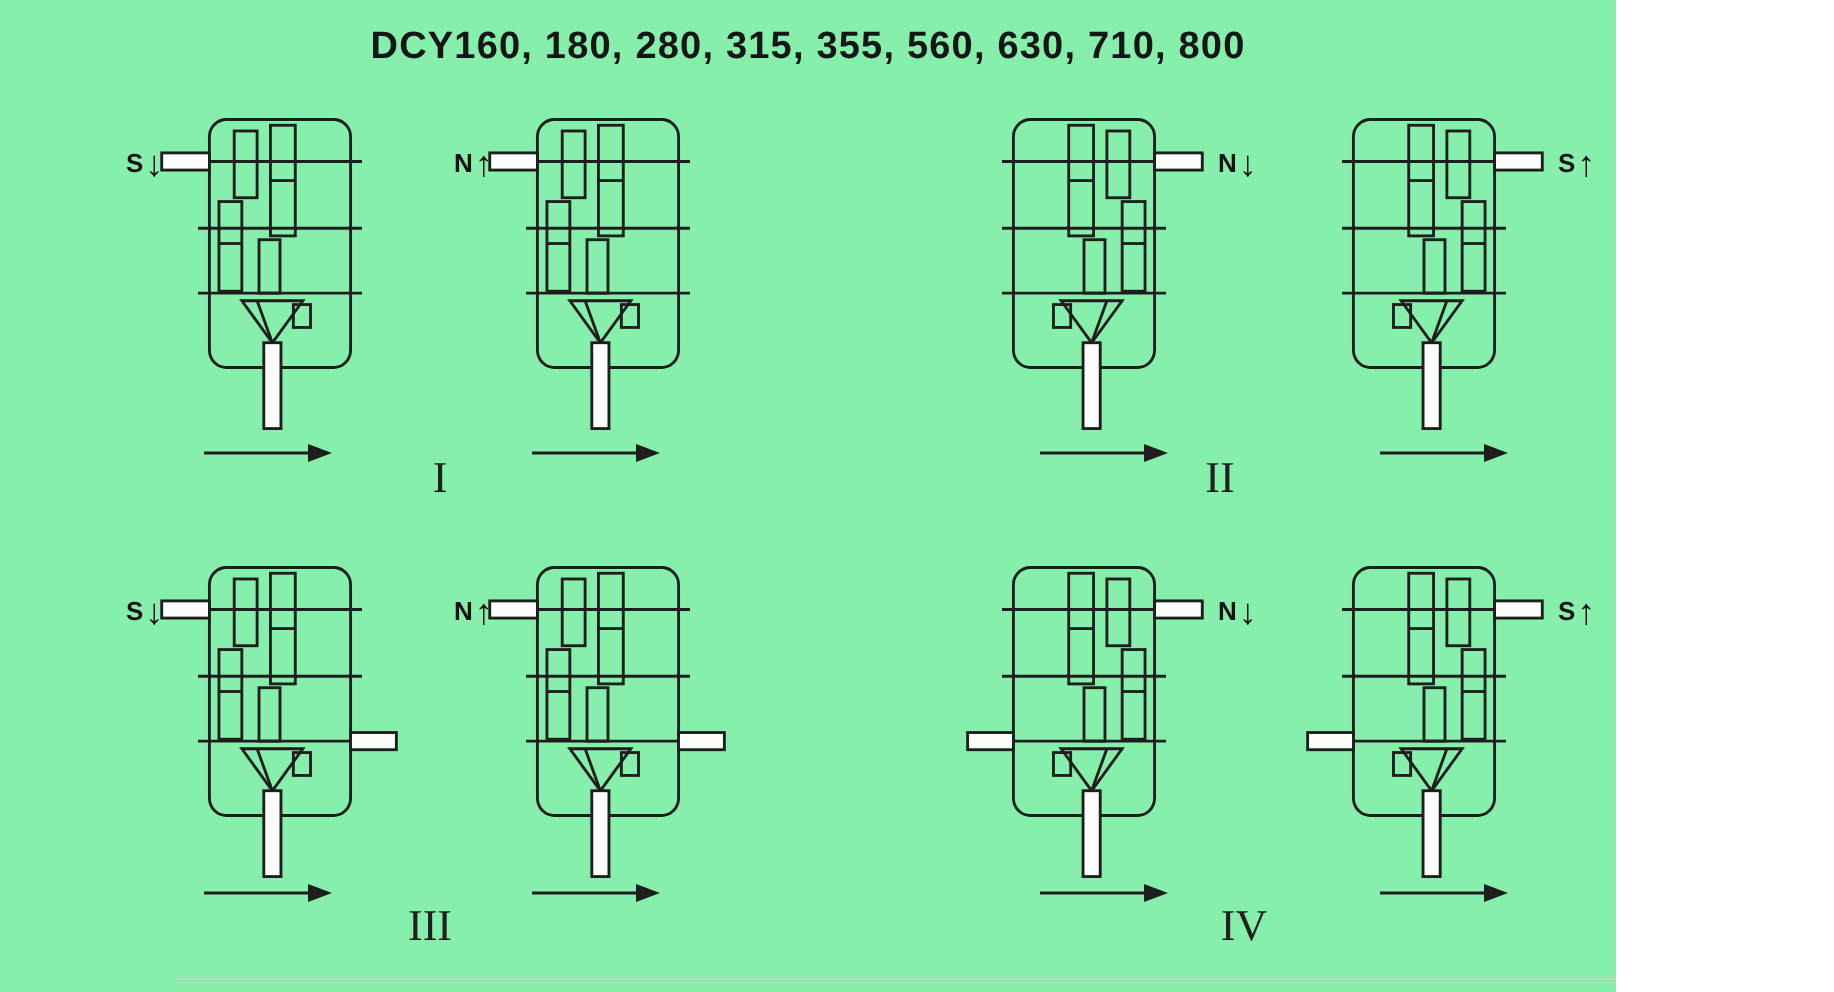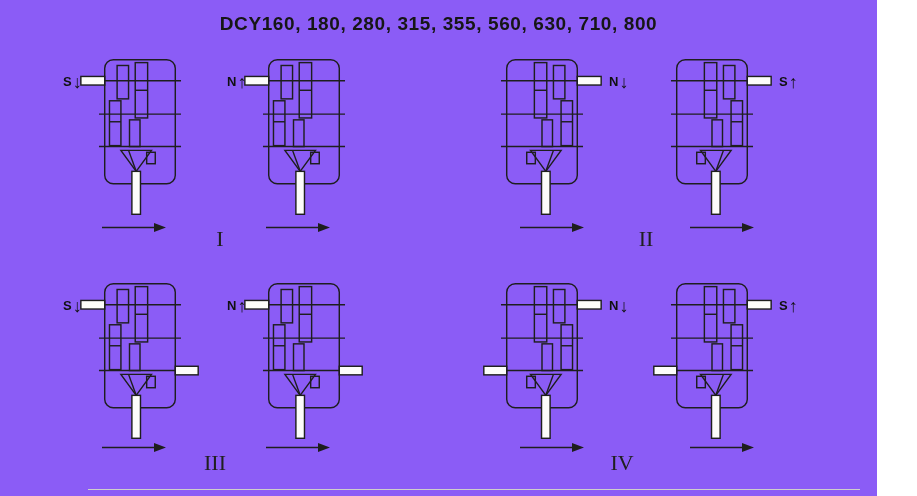--- a/index.html
+++ b/index.html
@@ -2,22 +2,22 @@
 <html><head>
 <meta charset="utf-8">
 <style>
   * { margin:0; padding:0; box-sizing:border-box; }
   html,body { width:917px; height:496px; }
   body {
     background:#ffffff;
     font-family:"Liberation Sans", sans-serif;
   }
   #screen {
-    position:relative; width:877px; height:496px;
-    background:#8b5cf6; overflow:hidden;
+    position:relative; width:808px; height:496px;
+    background:#86efac; overflow:hidden;
   }
   .title {
     position:absolute; top:13px; left:50%; transform:translateX(-50%);
     font-size:19px; font-weight:700; color:#161616;
     letter-spacing:0.6px; white-space:nowrap;
   }
   .unit { position:absolute; width:150px; height:200px; }
   .draw { position:absolute; top:0; width:124px; height:167px; }
   .left-in  .draw { left:16px; }
   .right-in .draw { left:0; transform:scaleX(-1); }
@@ -135,21 +135,21 @@
     <svg class="draw" viewBox="0 0 130 175">
         <use href="#gbx-a"></use>
       </svg>
     <div class="oarrow"><svg width="64" height="13" viewBox="0 0 64 13">
           <line x1="0" y1="6.5" x2="52" y2="6.5" class="aln"></line>
           <polygon points="52,2 64,6.5 52,11" class="afill"></polygon>
         </svg></div>
   </div>
 
   <div class="group-label" style="left:150px;top:226px">I</div>
-  <div class="group-label" style="left:576px;top:226px">II</div>
+  <div class="group-label" style="left:540px;top:226px">II</div>
 
   <div class="unit row2 left-in" style="left:62px;top:278px">
     <span class="slabel">
         <span>S</span>
         <span class="varr">↓</span>
       </span>
     <svg class="draw" viewBox="0 0 130 175">
         <use href="#gbx-b"></use>
       </svg>
     <div class="oarrow"><svg width="64" height="13" viewBox="0 0 64 13">

